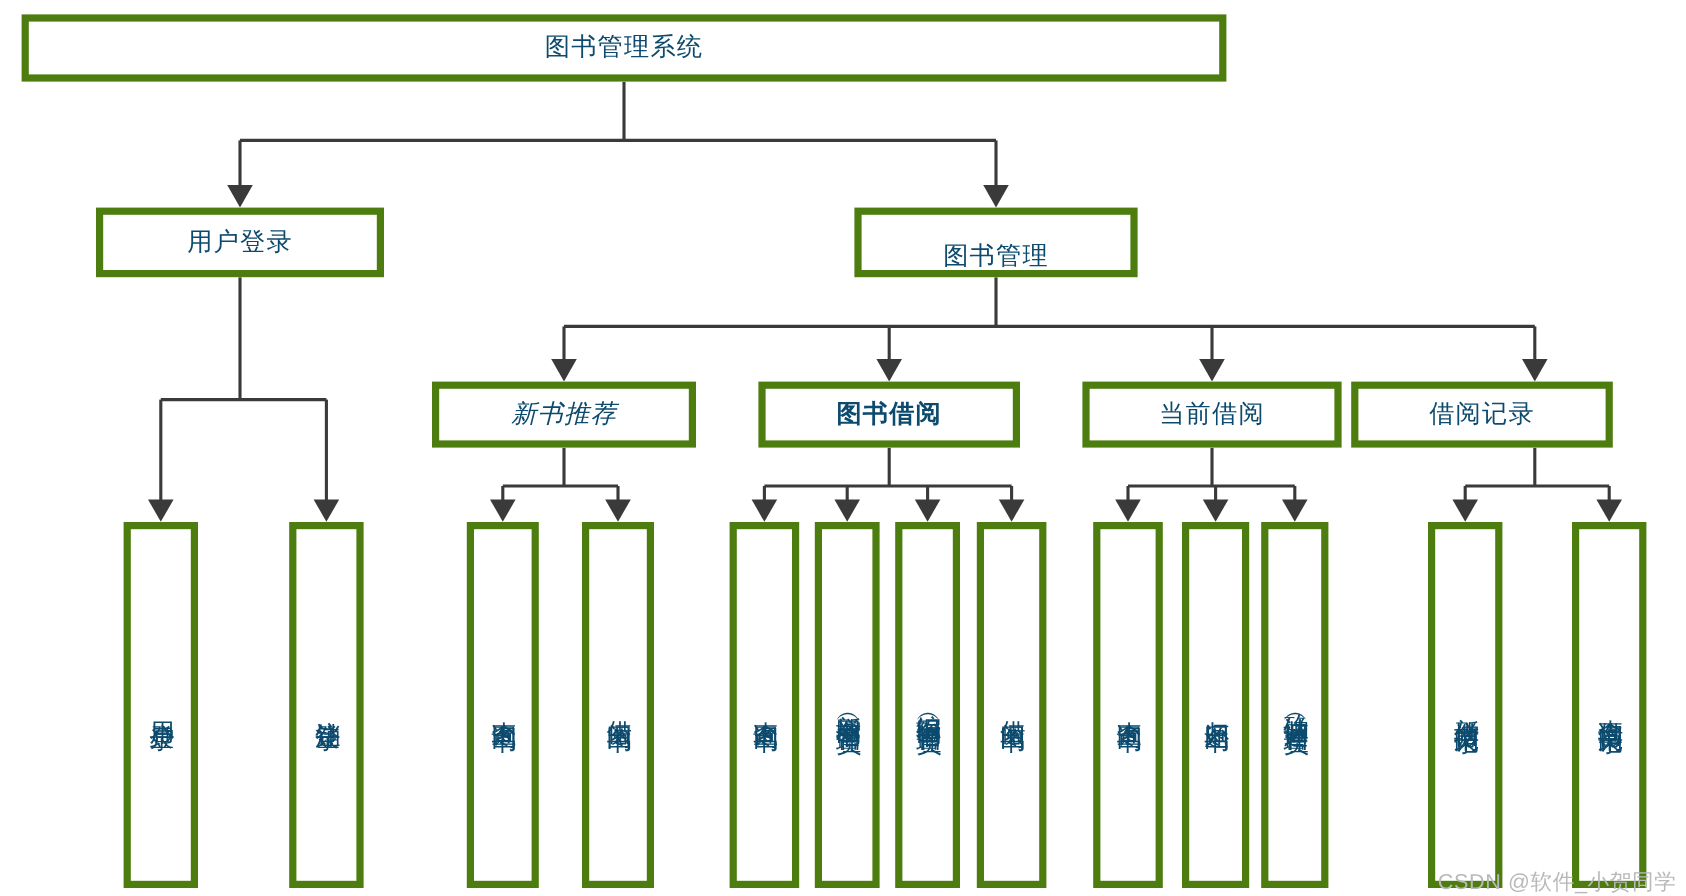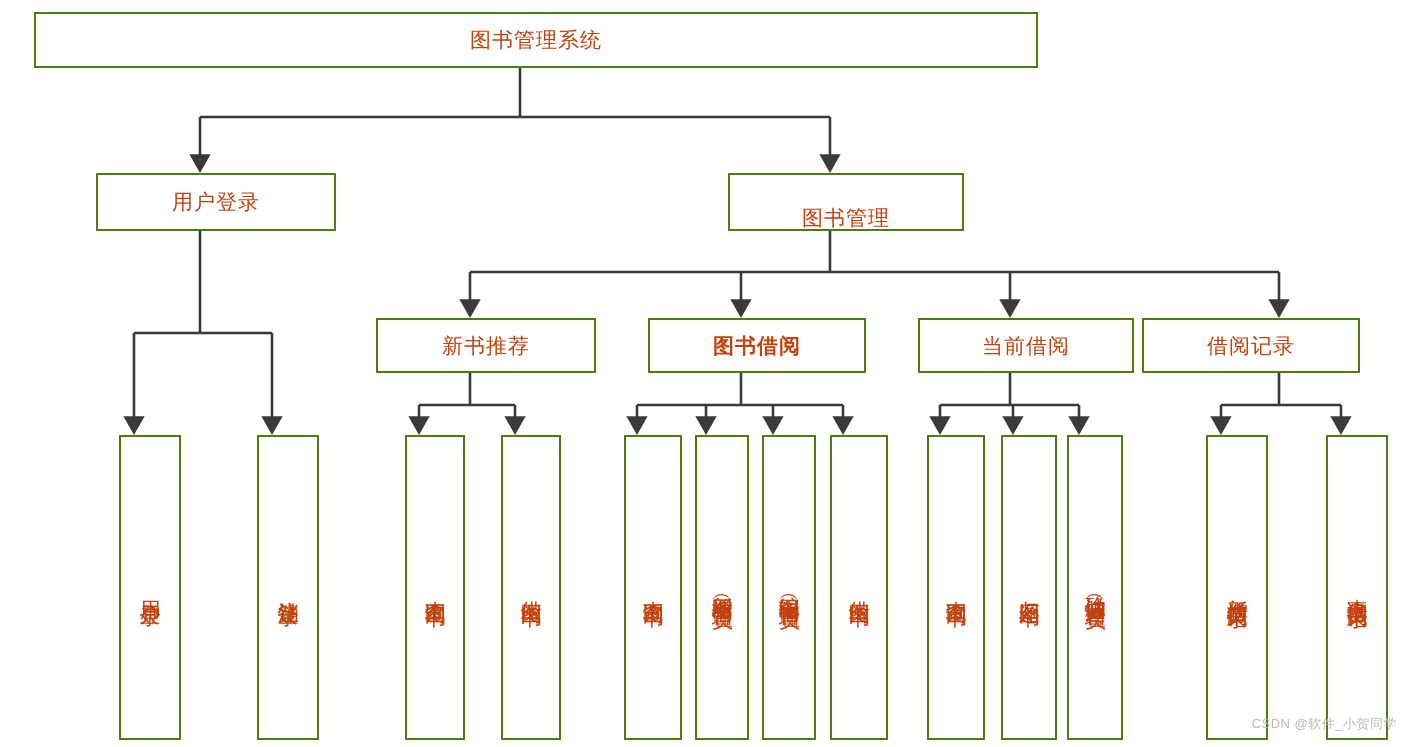--- a/index.html
+++ b/index.html
@@ -24,27 +24,26 @@
     position: absolute;
     left: 0;
     top: 0;
     width: 1405px;
     height: 747px;
     pointer-events: none;
   }
   .node {
     position: absolute;
     box-sizing: border-box;
-    border: 2px solid #4d7c0f;
+    border: 6px solid #4d7c0f;
     background: #ffffff;
     display: flex;
     align-items: center;
     justify-content: center;
-    color: #c2410c;
-    margin-left: 16px;
+    color: #0c4a6e;
   }
   .node.horiz .label {
     font-size: 21px;
     line-height: 1.1;
     letter-spacing: 1px;
     white-space: nowrap;
   }
   .node.vert {
     align-items: center;
     justify-content: center;
@@ -54,22 +53,22 @@
     text-orientation: upright;
     font-size: 21px;
     line-height: 1.25;
     letter-spacing: 2px;
     white-space: nowrap;
     text-align: center;
   }
   .watermark {
     position: absolute;
     right: 8px;
-    bottom: 14px;
-    font-size: 13px;
+    bottom: 0;
+    font-size: 18px;
     color: #b9b9b9;
     letter-spacing: 0.5px;
     white-space: nowrap;
     pointer-events: none;
   }
 </style>
 </head>
 <body>
 
 <div id="diagram-root">
@@ -120,21 +119,21 @@
   <div id="node-layer">
       <div class="node horiz" style="left: 18px; top: 12px; width: 1004px; height: 56px;">
         <span class="label">图书管理系统</span>
       </div>
       <div class="node horiz" style="left: 80px; top: 173px; width: 240px; height: 58px;">
         <span class="label">用户登录</span>
       </div>
       <div class="node horiz" style="left: 712px; top: 173px; width: 236px; height: 58px; align-items: flex-end;">
         <span class="label">图书管理</span>
       </div>
-      <div class="node horiz" style="left: 360px; top: 318px; width: 220px; height: 55px;">
+      <div class="node horiz" style="left: 360px; top: 318px; width: 220px; height: 55px; font-style: italic;">
         <span class="label">新书推荐</span>
       </div>
       <div class="node horiz" style="left: 632px; top: 318px; width: 218px; height: 55px; font-weight: bold;">
         <span class="label">图书借阅</span>
       </div>
       <div class="node horiz" style="left: 902px; top: 318px; width: 216px; height: 55px; text-align: right;">
         <span class="label">当前借阅</span>
       </div>
       <div class="node horiz" style="left: 1126px; top: 318px; width: 218px; height: 55px;">
         <span class="label">借阅记录</span>

